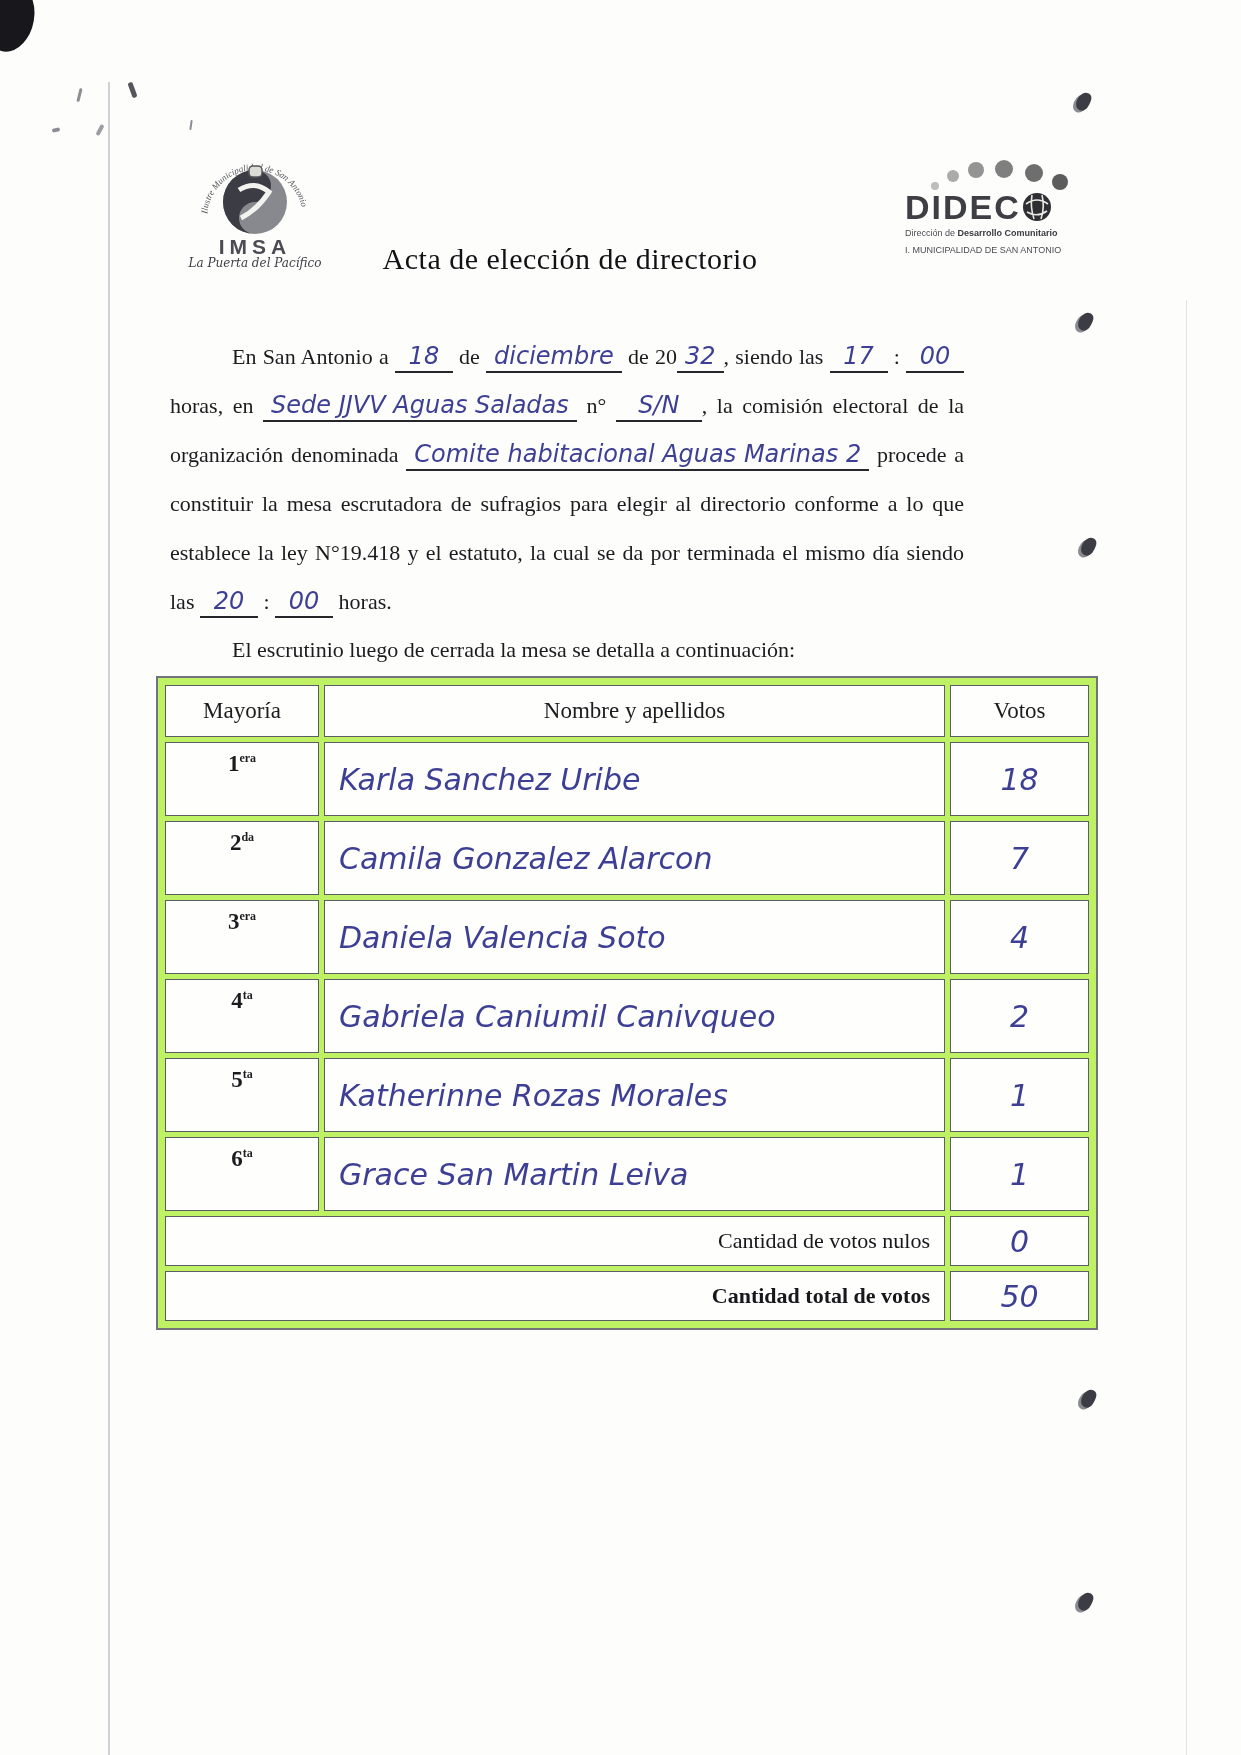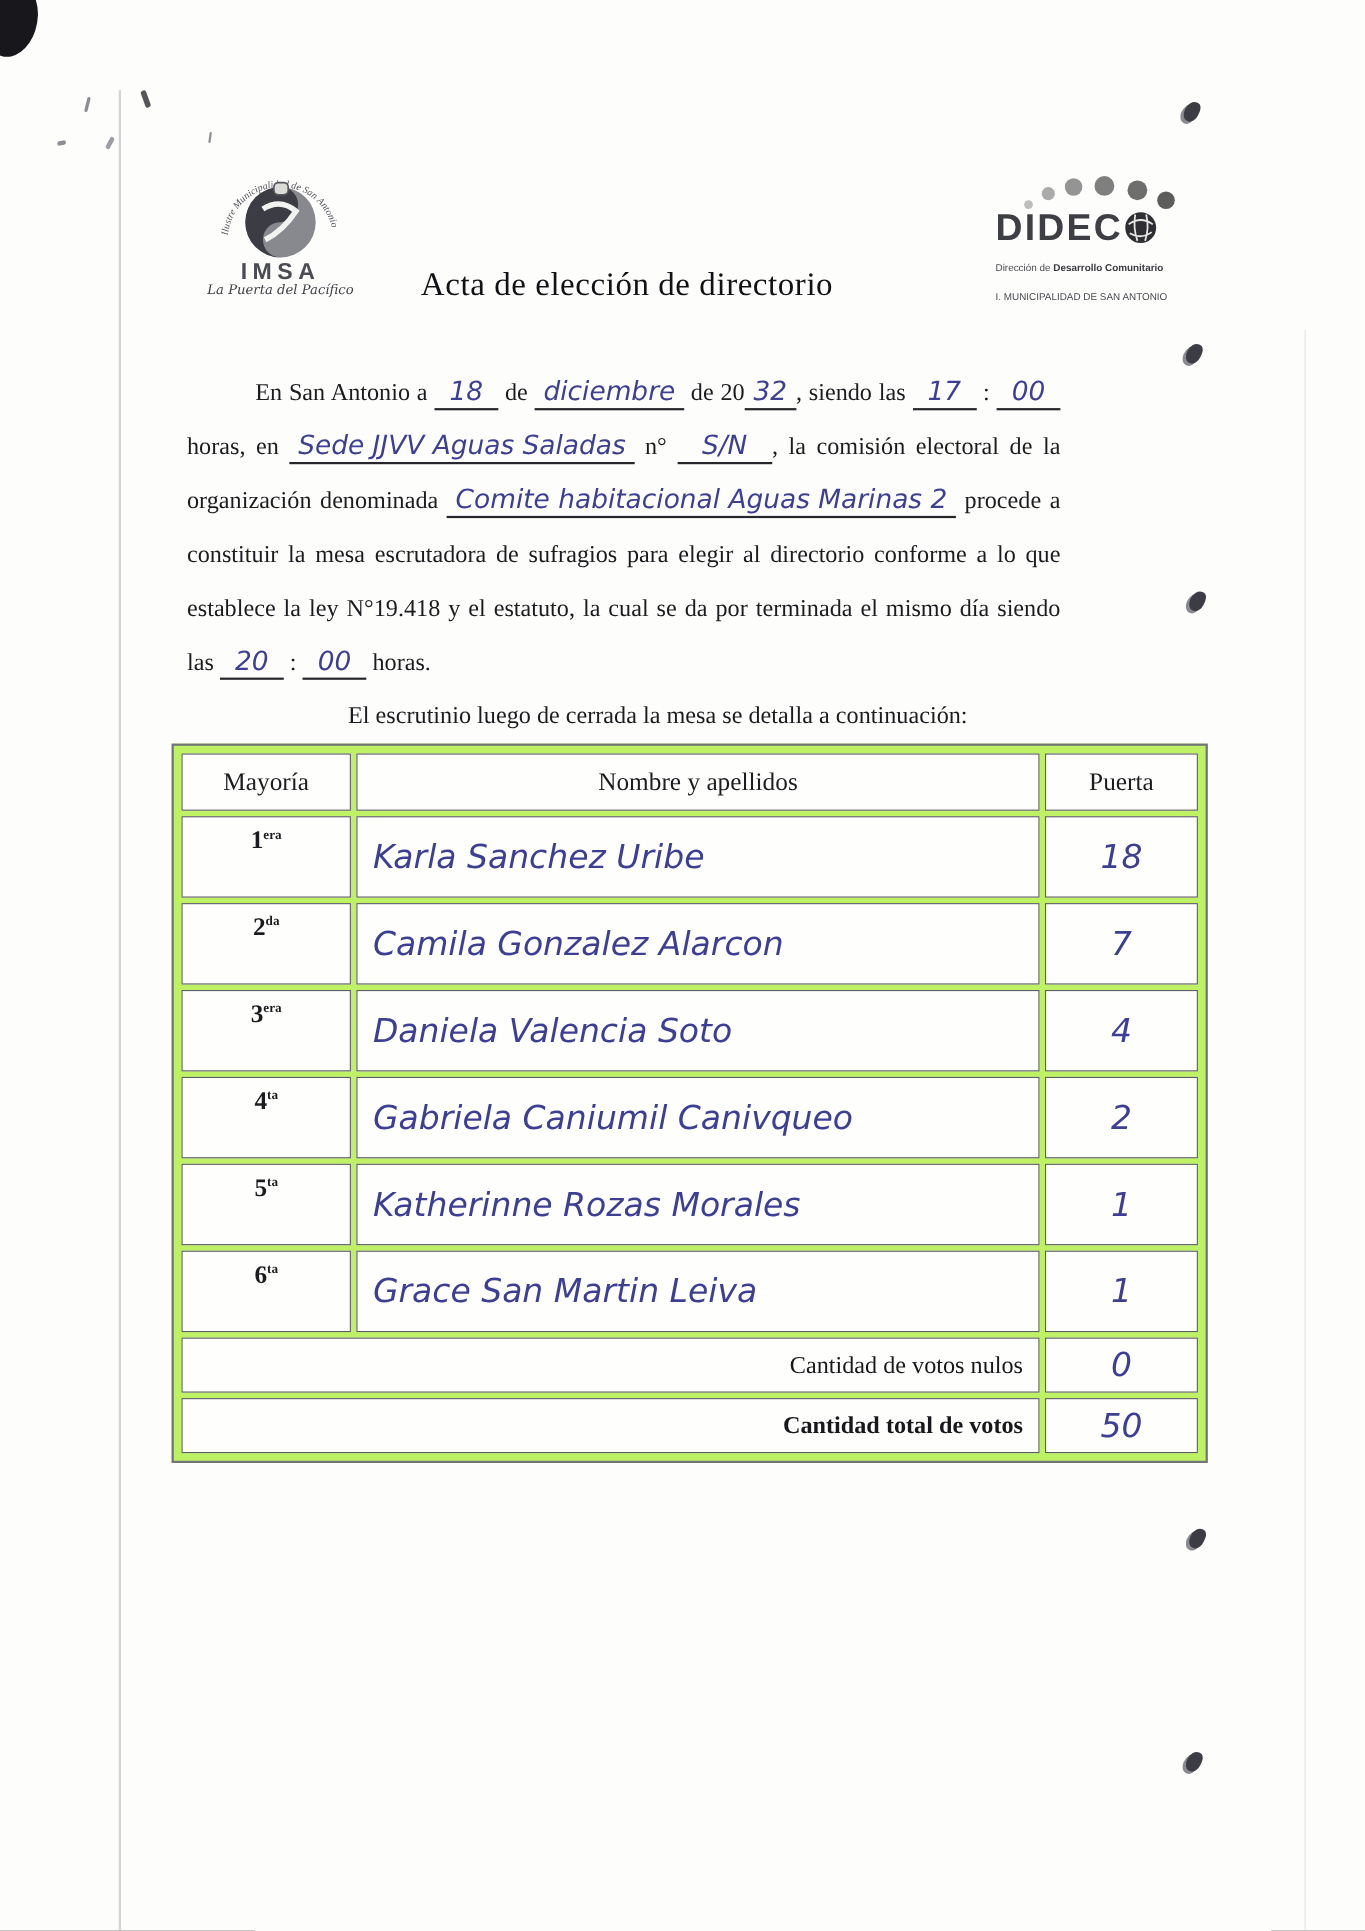--- a/index.html
+++ b/index.html
@@ -17,30 +17,30 @@
     border-radius:65% 40% 55% 50%;transform:rotate(24deg);box-shadow:-2px 3px 0 0 #8a8a90;}
   .pencil{position:absolute;background:#8d8d93;border-radius:2px;}
   
   .imsa{position:absolute;left:165px;top:140px;width:180px;height:130px;}
   .dideco{position:absolute;left:905px;top:158px;width:215px;height:90px;
     font-family:"Liberation Sans",sans-serif;color:#474750;}
   .dideco .dots{position:relative;height:34px;}
   .dideco .dot{position:absolute;border-radius:50%;}
   .dideco .word{font-size:34px;font-weight:bold;letter-spacing:2px;color:#3e3e45;
     line-height:30px;display:flex;align-items:center;}
-  .dideco .sub{font-size:9px;line-height:11px;margin-top:16px;color:#4a4a52;}
+  .dideco .sub{font-size:9px;line-height:11px;margin-top:6px;color:#4a4a52;}
   .dideco .sub b{color:#3a3a42;}
   
   .doc-title{position:absolute;left:170px;top:242px;width:800px;text-align:center;
     font-size:30px;letter-spacing:.5px;color:#111116;}
   
   .para{position:absolute;left:170px;top:332px;width:794px;margin:0;
     font-size:22px;line-height:49px;text-align:justify;text-indent:62px;}
   .intro-table{position:absolute;left:170px;top:630px;width:794px;margin:0;
-    font-size:22px;line-height:40px;text-indent:62px;text-align:center;}
+    font-size:22px;line-height:40px;text-indent:62px;}
   .hand{font-family:"DejaVu Sans",sans-serif;font-style:italic;color:#3d3f94;}
   .fill{display:inline-block;text-indent:0;border-bottom:2px solid #26262b;
     padding:0 8px;font-size:24px;line-height:30px;}
   .w-xs{min-width:30px;text-align:center;}
   .w-sm{min-width:42px;text-align:center;}
   .w-md{min-width:70px;text-align:center;}
   
   .table-wrap{position:absolute;left:156px;top:676px;width:934px;
     border:2px solid #73737b;background:#bef264;padding:2px;}
   .table-wrap table{border-collapse:separate;border-spacing:5px;width:100%;}
@@ -141,21 +141,21 @@
   </p>
 
   <p class="intro-table">El escrutinio luego de cerrada la mesa se detalla a continuación:</p>
 
   <div class="table-wrap">
     <table>
       <tbody>
           <tr>
         <th class="c-rank">Mayoría</th>
         <th class="c-name">Nombre y apellidos</th>
-        <th class="c-votes">Puerta</th>
+        <th class="c-votes">Votos</th>
       </tr>
 
       <tr>
         <td class="rank"><span>1</span><sup>era</sup></td>
         <td class="name hand">Karla Sanchez Uribe</td>
         <td class="votes hand">18</td>
       </tr>
       <tr>
         <td class="rank"><span>2</span><sup>da</sup></td>
         <td class="name hand">Camila Gonzalez Alarcon</td>

